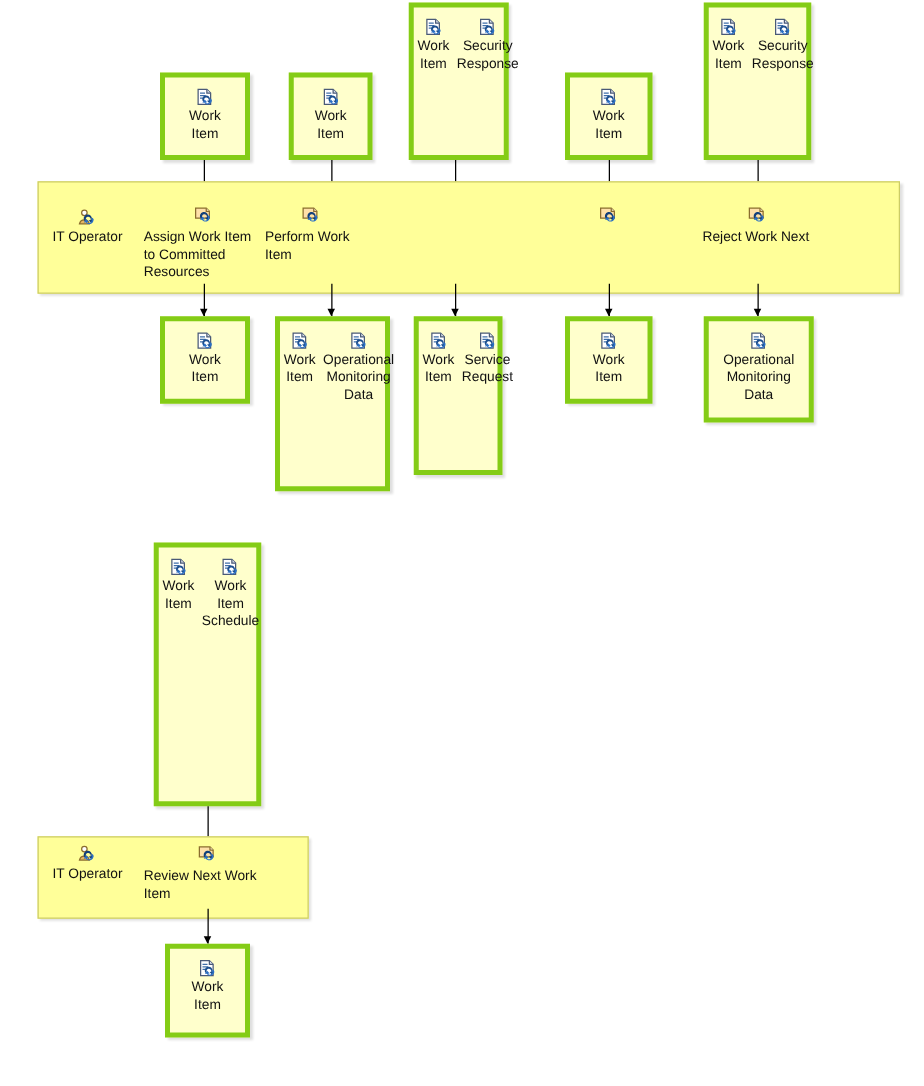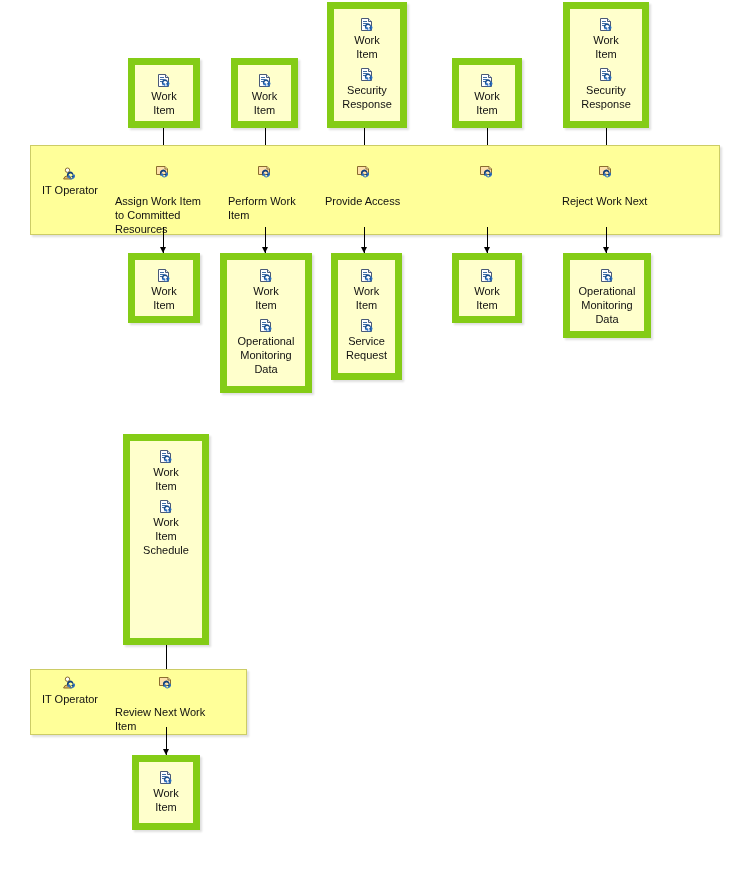--- a/index.html
+++ b/index.html
@@ -26,24 +26,24 @@
 
   
   .node {
     position: absolute;
     box-sizing: border-box;
   }
 
   
   .artifact-box {
     background: #ffffcc;
-    border: 7px solid #84cc16;
+    border: 4px solid #84cc16;
     box-shadow: 2px 2px 2px rgba(0,0,0,0.13);
     display: flex;
-    flex-direction: column;
+    flex-direction: row;
     align-items: flex-start;
     padding-top: 8px;
   }
   .artifact {
     display: flex;
     flex-direction: column;
     align-items: center;
     width: 100%;
     margin-bottom: 6px;
   }
@@ -76,21 +76,21 @@
     white-space: nowrap;
   }
   .task {
     position: absolute;
   }
   .task-label {
     font-size: 11px;
     line-height: 14px;
     text-align: left;
     white-space: pre-line;
-    margin-top: 13px;
+    margin-top: 2px;
   }
 
   
   .icon {
     display: block;
     line-height: 0;
   }
   .icon svg { display: block; }
 
   
@@ -288,50 +288,35 @@
               <path d="M1.1 4.4 a3.3 3.3 0 1 1 5.7 -1.3 l1.6 -0.2 l-2.0 2.8 l-2.0 -2.2 l1.5 -0.2 a2.0 2.0 0 1 0 -3.5 0.8 z" fill="#123f7a"></path>
               <path d="M7.7 1.6 a3.3 3.3 0 0 1 -5.7 3.5 l-1.6 0.2 l2.0 -2.8 l2.0 2.2 l-1.5 0.2 a2.0 2.0 0 0 0 3.4 -2.5 z" fill="#2a6fc4"></path>
             </g>
           </svg>
         </span>
       </div>
       <div class="task-label">Assign Work Item
 to Committed
 Resources</div>
     </div>
-    <div class="task" style="left: 228px; top: 165px; width: 92px;">
+    <div class="task" style="left: 212px; top: 165px; width: 92px;">
       <div style="margin-left: 29px;">
         <span class="icon">
           <svg width="16" height="16" viewBox="0 0 16 16">
             <path d="M1.5 1.5 h8.5 l2.5 2.5 v5.5 h-11 z" fill="#ffe0a8" stroke="#8a6d2f" stroke-width="1"></path>
             <path d="M10 1.5 v2.5 h2.5" fill="#fff3d8" stroke="#8a6d2f" stroke-width="1"></path>
             <g transform="translate(4.6,5.6)">
               <path d="M1.1 4.4 a3.3 3.3 0 1 1 5.7 -1.3 l1.6 -0.2 l-2.0 2.8 l-2.0 -2.2 l1.5 -0.2 a2.0 2.0 0 1 0 -3.5 0.8 z" fill="#123f7a"></path>
               <path d="M7.7 1.6 a3.3 3.3 0 0 1 -5.7 3.5 l-1.6 0.2 l2.0 -2.8 l2.0 2.2 l-1.5 0.2 a2.0 2.0 0 0 0 3.4 -2.5 z" fill="#2a6fc4"></path>
             </g>
           </svg>
         </span>
       </div>
       <div class="task-label">Perform Work
 Item</div>
-    </div>
-    <div class="task" style="left: 325px; top: 165px; width: 96px;">
-      <div style="margin-left: 31px;">
-        <span class="icon">
-          <svg width="16" height="16" viewBox="0 0 16 16">
-            <path d="M1.5 1.5 h8.5 l2.5 2.5 v5.5 h-11 z" fill="#ffe0a8" stroke="#8a6d2f" stroke-width="1"></path>
-            <path d="M10 1.5 v2.5 h2.5" fill="#fff3d8" stroke="#8a6d2f" stroke-width="1"></path>
-            <g transform="translate(4.6,5.6)">
-              <path d="M1.1 4.4 a3.3 3.3 0 1 1 5.7 -1.3 l1.6 -0.2 l-2.0 2.8 l-2.0 -2.2 l1.5 -0.2 a2.0 2.0 0 1 0 -3.5 0.8 z" fill="#123f7a"></path>
-              <path d="M7.7 1.6 a3.3 3.3 0 0 1 -5.7 3.5 l-1.6 0.2 l2.0 -2.8 l2.0 2.2 l-1.5 0.2 a2.0 2.0 0 0 0 3.4 -2.5 z" fill="#2a6fc4"></path>
-            </g>
-          </svg>
-        </span>
-      </div>
-      <div class="task-label">Provide Access</div>
     </div>
     <div class="task" style="left: 428px; top: 165px; width: 118px;">
       <div style="margin-left: 51px;">
         <span class="icon">
           <svg width="16" height="16" viewBox="0 0 16 16">
             <path d="M1.5 1.5 h8.5 l2.5 2.5 v5.5 h-11 z" fill="#ffe0a8" stroke="#8a6d2f" stroke-width="1"></path>
             <path d="M10 1.5 v2.5 h2.5" fill="#fff3d8" stroke="#8a6d2f" stroke-width="1"></path>
             <g transform="translate(4.6,5.6)">
               <path d="M1.1 4.4 a3.3 3.3 0 1 1 5.7 -1.3 l1.6 -0.2 l-2.0 2.8 l-2.0 -2.2 l1.5 -0.2 a2.0 2.0 0 1 0 -3.5 0.8 z" fill="#123f7a"></path>
               <path d="M7.7 1.6 a3.3 3.3 0 0 1 -5.7 3.5 l-1.6 0.2 l2.0 -2.8 l2.0 2.2 l-1.5 0.2 a2.0 2.0 0 0 0 3.4 -2.5 z" fill="#2a6fc4"></path>

